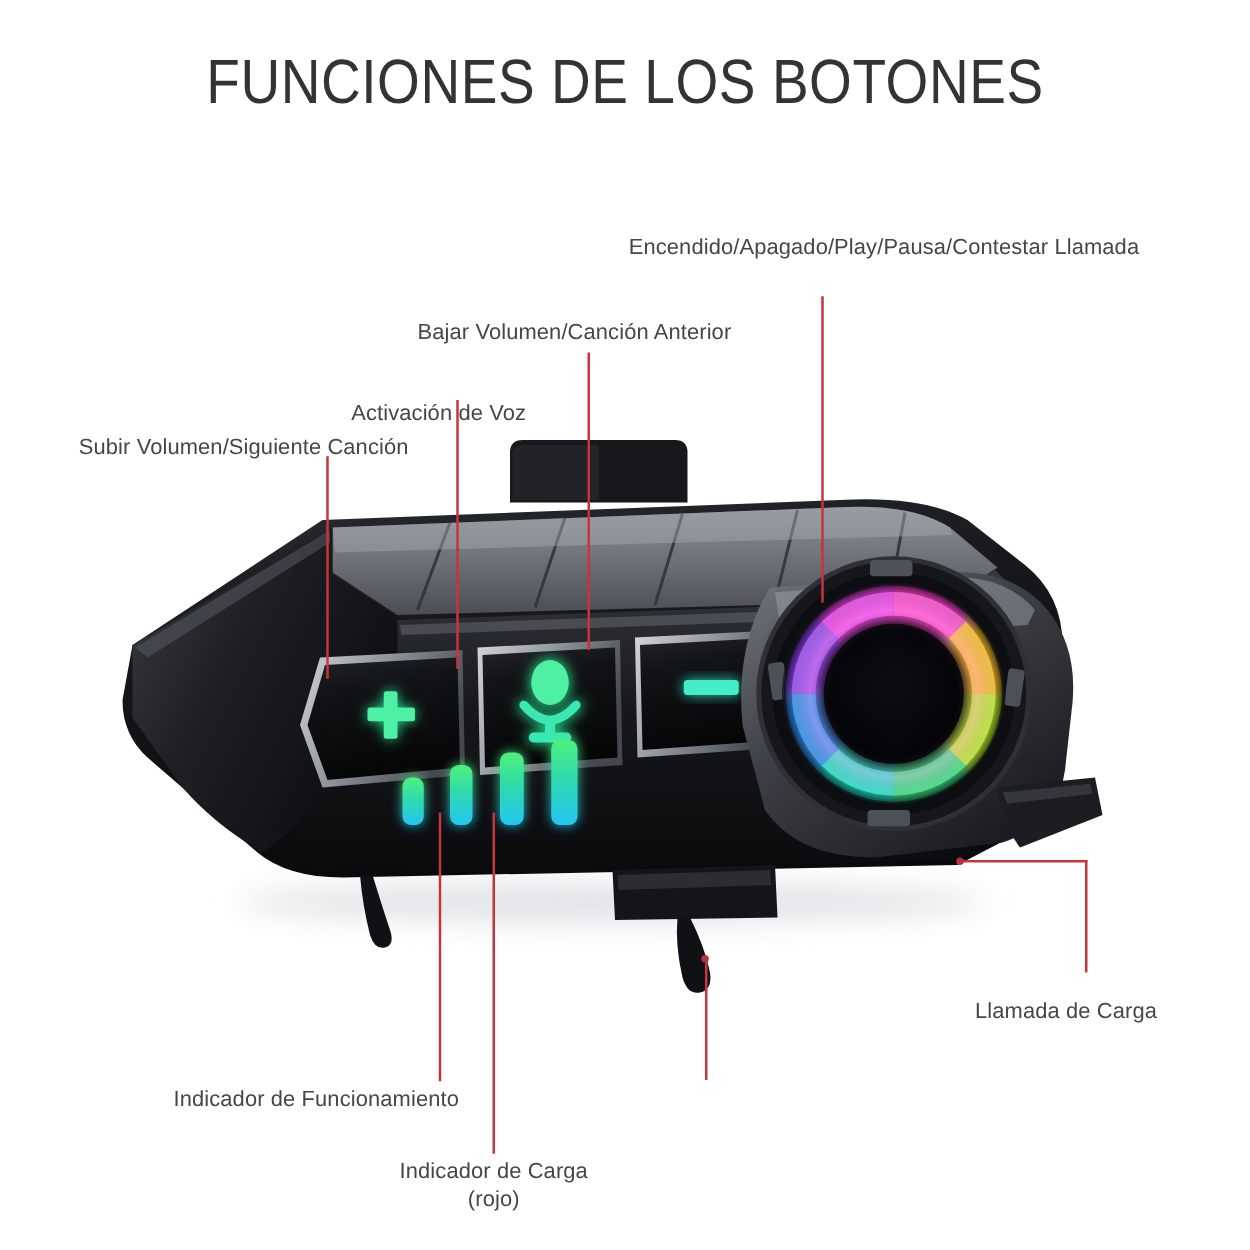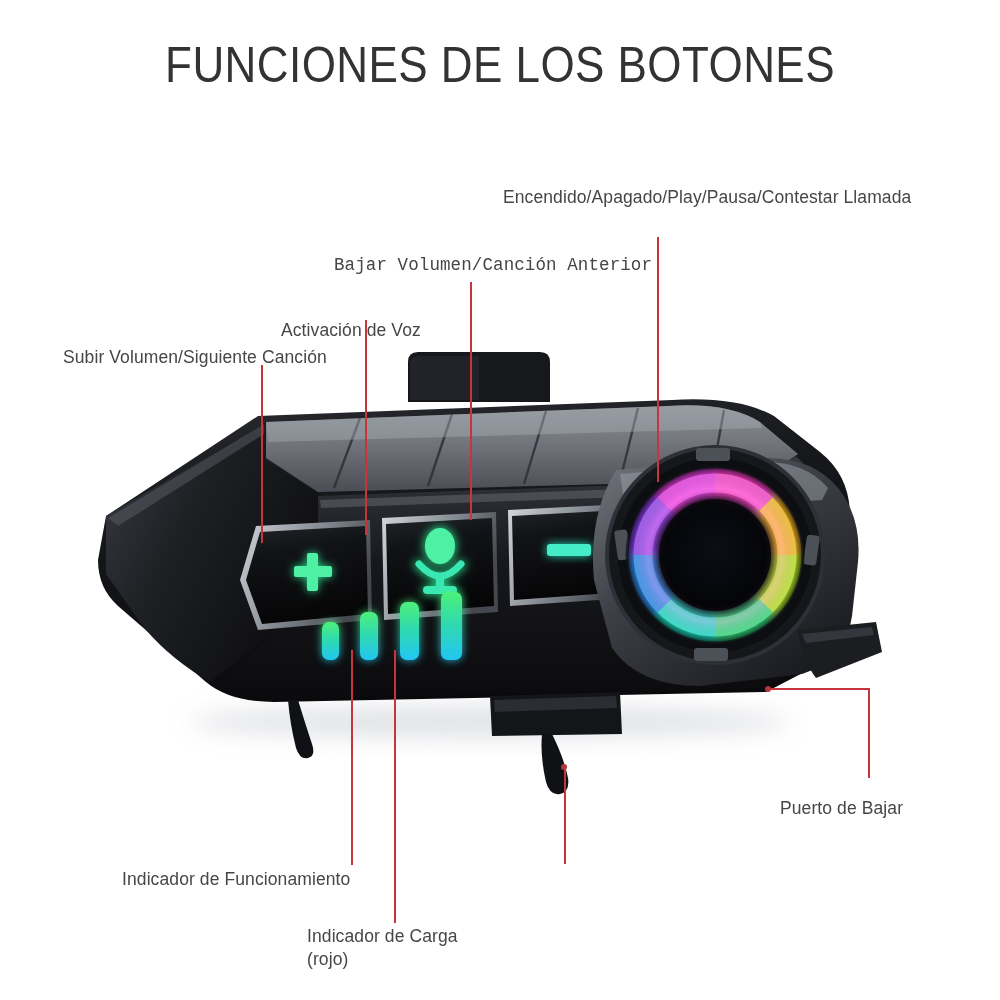--- a/index.html
+++ b/index.html
@@ -28,21 +28,21 @@
 
   
   .label {
     position:absolute;
     font-size:17.5px;
     color:#464646;
     white-space:nowrap;
     line-height:1.32;
     letter-spacing:0.1px;
   }
-  .label.center { text-align:left; }
+  .label.center { text-align:center; }
 
   
   .lead {
     position:absolute;
     background:#c8343c;
   }
   .lead.v { width:2.4px; }
   .lead.h { height:2.4px; }
   .dot {
     position:absolute;
@@ -278,27 +278,27 @@
 
   <div class="lead v" style="left:564px; top:768px; height:96px;"></div>
   <div class="dot" style="left:561px; top:764px;"></div>
 
   <div class="lead h" style="left:768px; top:688px; width:102px;"></div>
   <div class="lead v" style="left:868px; top:688px; height:90px;"></div>
   <div class="dot" style="left:765px; top:686px;"></div>
 
   <div class="label" style="left:503px; top:186px;">Encendido/Apagado/Play/Pausa/Contestar Llamada</div>
 
-  <div class="label" style="left:334px; top:254px;font-family:Liberation Mono, monospace;">Bajar Volumen/Canción Anterior</div>
+  <div class="label" style="left:334px; top:254px;">Bajar Volumen/Canción Anterior</div>
 
   <div class="label" style="left:281px; top:298px;margin-top:21px;">Activación de Voz</div>
 
   <div class="label" style="left:63px; top:346px;">Subir Volumen/Siguiente Canción</div>
 
-  <div class="label" style="left:780px; top:797px;">Puerto de Bajar</div>
+  <div class="label" style="left:780px; top:797px;">Llamada de Carga</div>
 
   <div class="label center" style="left:122px; top:868px; width:262px;">
     <div>Indicador de Funcionamiento</div>
   </div>
 
   <div class="label center" style="left:307px; top:925px; width:176px;">
     <div>Indicador de Carga</div>
     <div>(rojo)</div>
   </div>
 

